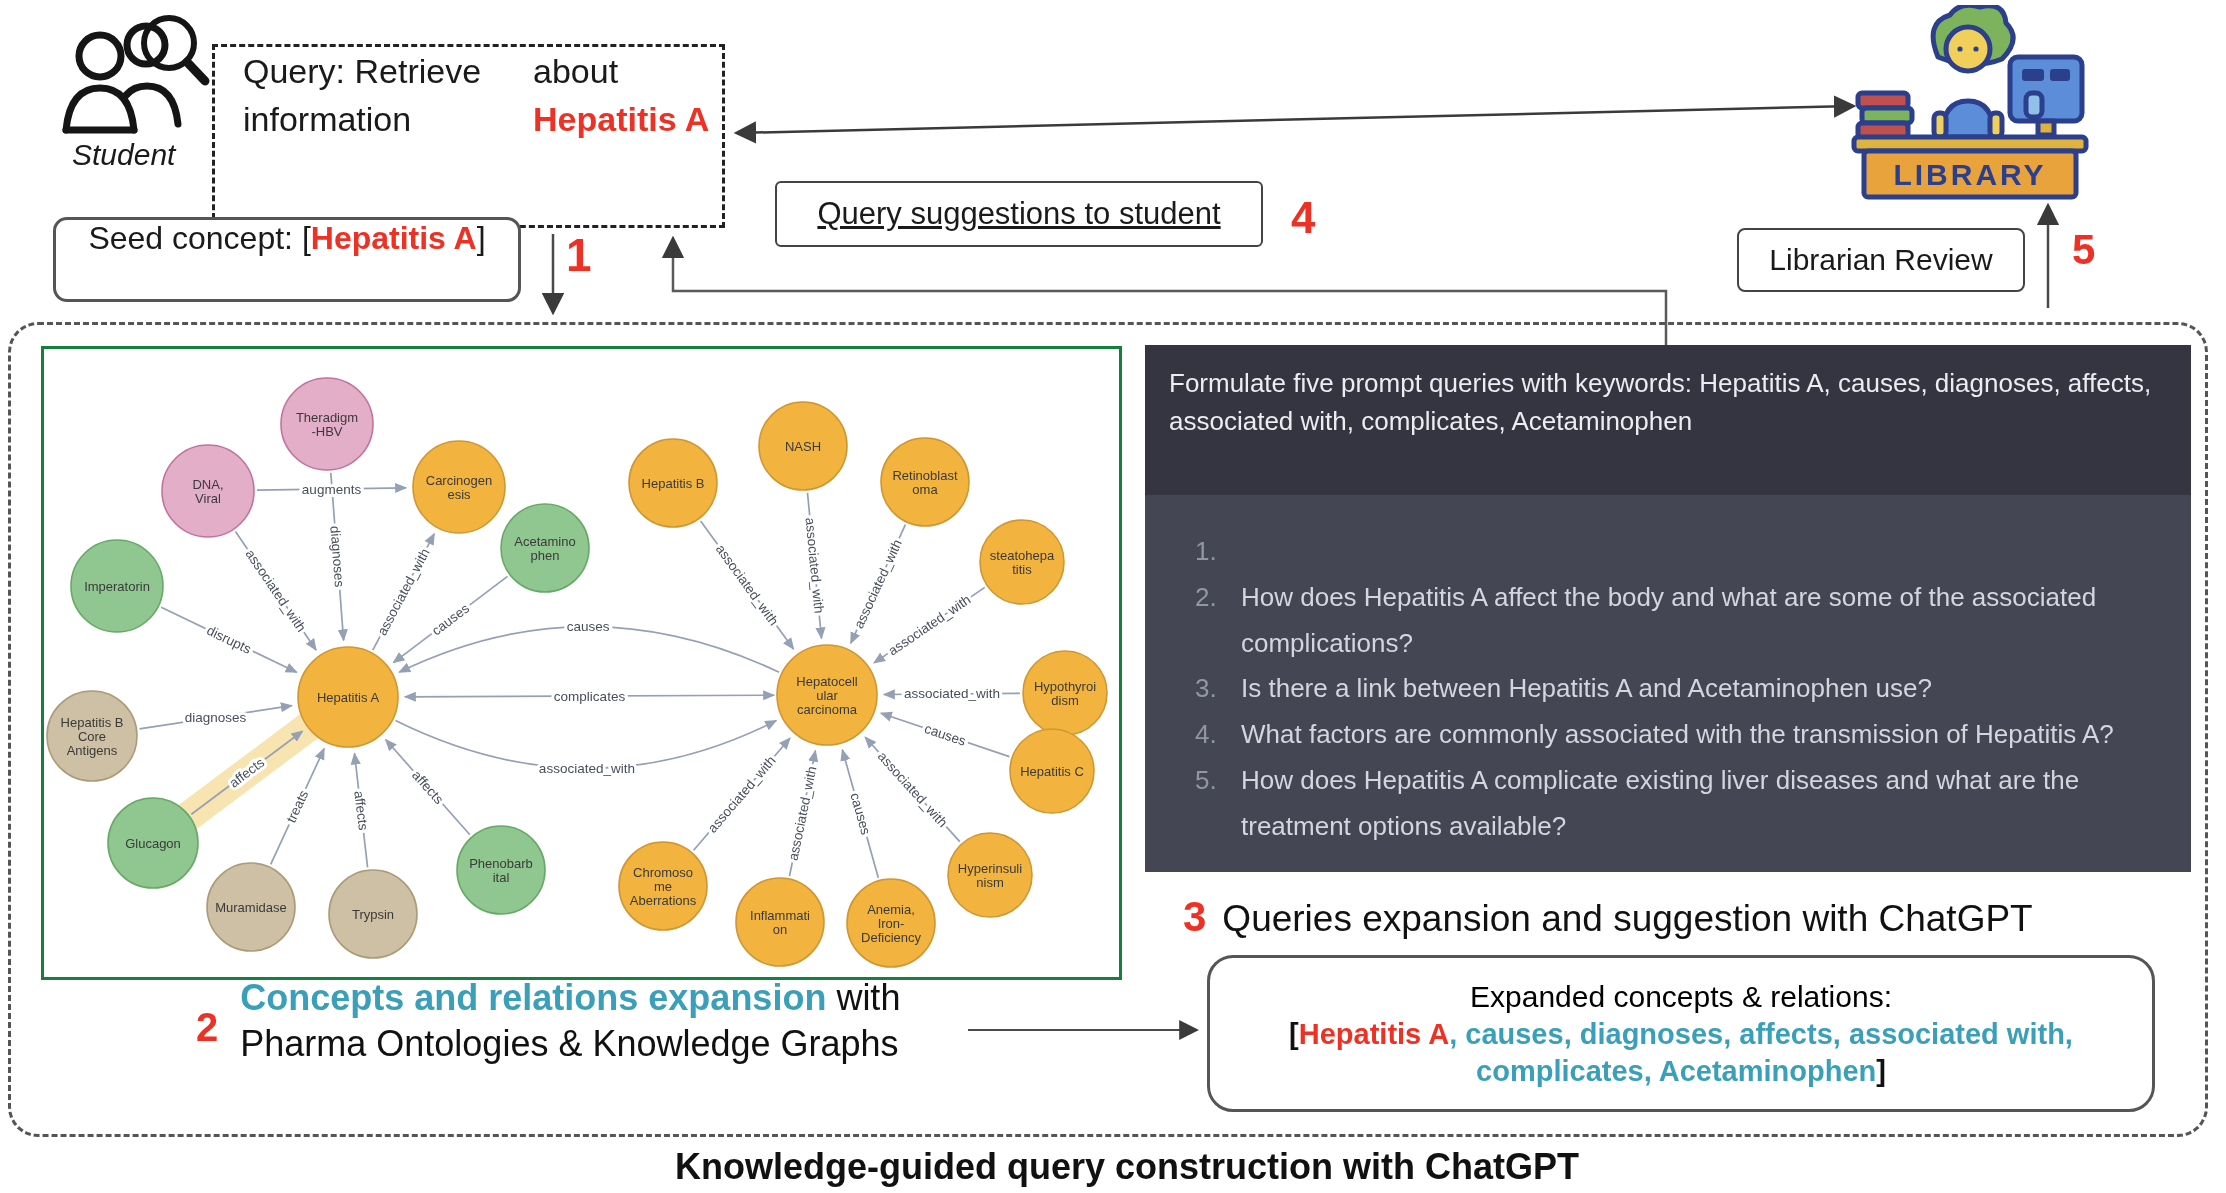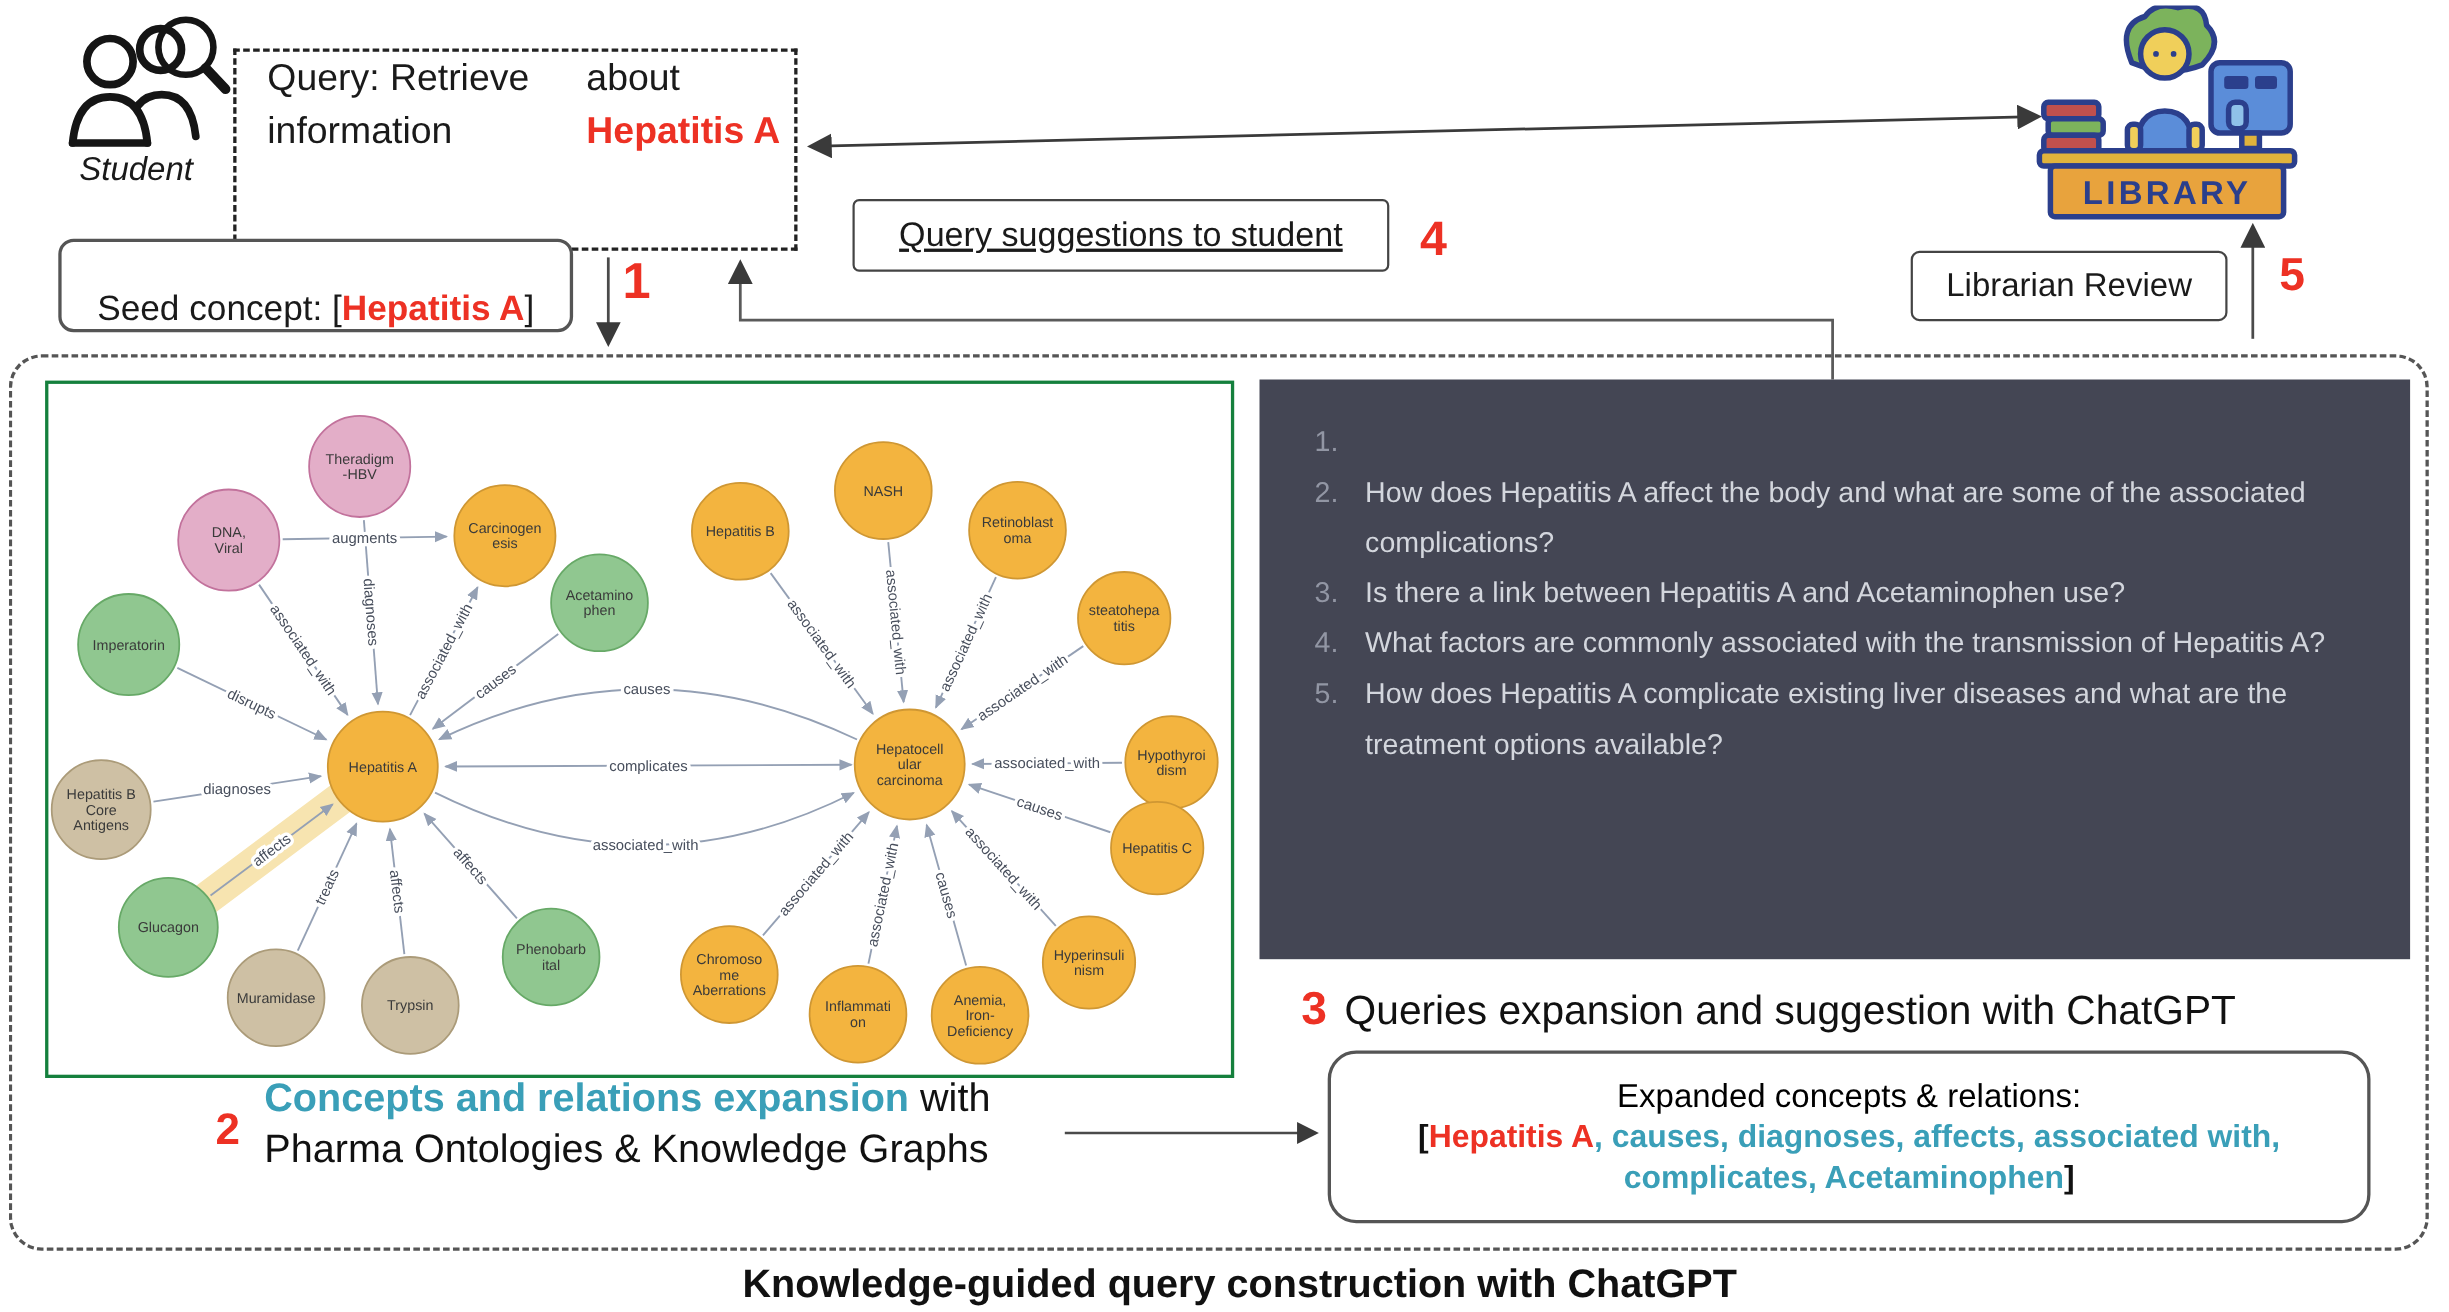--- a/index.html
+++ b/index.html
@@ -9,21 +9,21 @@
   svg{display:block;}
   .overlay{position:absolute;left:0;top:0;pointer-events:none;}
   .red{color:#ed3124;font-weight:bold;}
   .teal{color:#3a9fb8;font-weight:bold;}
   .stepnum{color:#ed3124;font-weight:bold;}
   .query-box{left:212px;top:44px;width:513px;height:184px;border:3px dashed #222;
              box-sizing:border-box;display:flex;flex-direction:row;justify-content:center;
              padding-left:28px;font-size:34px;line-height:1.42;}
   .student-label{left:72px;top:138px;font-size:30px;font-style:italic;}
   .seed-box{left:53px;top:217px;width:468px;height:85px;border:3px solid #555;border-radius:14px;
-            box-sizing:border-box;display:flex;align-items:flex-end;justify-content:center;font-size:32px;background:#fff;}
+            box-sizing:border-box;display:flex;align-items:flex-start;justify-content:center;font-size:32px;background:#fff;}
   .step1{left:566px;top:228px;font-size:46px;}
   .suggest-box{left:775px;top:181px;width:488px;height:66px;border:2.5px solid #444;border-radius:6px;
                box-sizing:border-box;display:flex;align-items:center;justify-content:center;font-size:31px;background:#fff;text-decoration:underline;}
   .step4{left:1291px;top:193px;font-size:44px;}
   .librarian-box{left:1737px;top:228px;width:288px;height:64px;border:2.5px solid #444;border-radius:8px;
                  box-sizing:border-box;display:flex;align-items:center;justify-content:center;font-size:30px;background:#fff;}
   .step5{left:2072px;top:226px;font-size:42px;}
   .container-dashed{left:8px;top:322px;width:2200px;height:815px;border:3px dashed #555;
                     border-radius:30px;box-sizing:border-box;}
   .graph-box{left:41px;top:346px;width:1075px;height:628px;border:3px solid #15803d;background:#fff;box-sizing:content-box;}
@@ -223,20 +223,21 @@
         <text transform="translate(908.0,344.9) rotate(0.0)" dy="4.5" text-anchor="middle" font-size="13.5" fill="#474e5c" font-family="Liberation Sans, sans-serif" style="paint-order:stroke;stroke:#ffffff;stroke-width:6px;">associated_with</text>
         <text transform="translate(901.2,385.9) rotate(18.7)" dy="4.5" text-anchor="middle" font-size="13.5" fill="#474e5c" font-family="Liberation Sans, sans-serif" style="paint-order:stroke;stroke:#ffffff;stroke-width:6px;">causes</text>
         <text transform="translate(868.5,440.4) rotate(47.8)" dy="4.5" text-anchor="middle" font-size="13.5" fill="#474e5c" font-family="Liberation Sans, sans-serif" style="paint-order:stroke;stroke:#ffffff;stroke-width:6px;">associated_with</text>
         <text transform="translate(816.4,464.8) rotate(74.3)" dy="4.5" text-anchor="middle" font-size="13.5" fill="#474e5c" font-family="Liberation Sans, sans-serif" style="paint-order:stroke;stroke:#ffffff;stroke-width:6px;">causes</text>
         <text transform="translate(758.5,464.4) rotate(-78.3)" dy="4.5" text-anchor="middle" font-size="13.5" fill="#474e5c" font-family="Liberation Sans, sans-serif" style="paint-order:stroke;stroke:#ffffff;stroke-width:6px;">associated_with</text>
         <text transform="translate(697.7,445.3) rotate(-49.3)" dy="4.5" text-anchor="middle" font-size="13.5" fill="#474e5c" font-family="Liberation Sans, sans-serif" style="paint-order:stroke;stroke:#ffffff;stroke-width:6px;">associated_with</text>
       </svg>
   </div>
 
   <div class="abs chat-panel">
+    <div class="chat-prompt">Formulate five prompt queries with keywords: Hepatitis A, causes, diagnoses, affects, associated with, complicates, Acetaminophen</div>
     <div class="chat-response">
       <ol id="chat-questions">
           <li>
             <span class="qnum">1.</span>
           </li>
           <li>
             <span class="qnum">2.</span>
             <span>How does Hepatitis A affect the body and what are some of the associated complications?</span>
           </li>
           <li>

